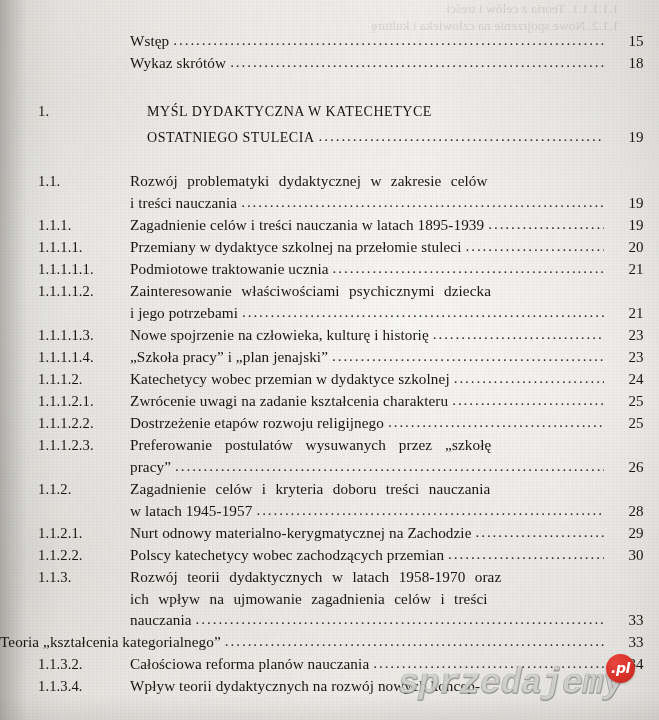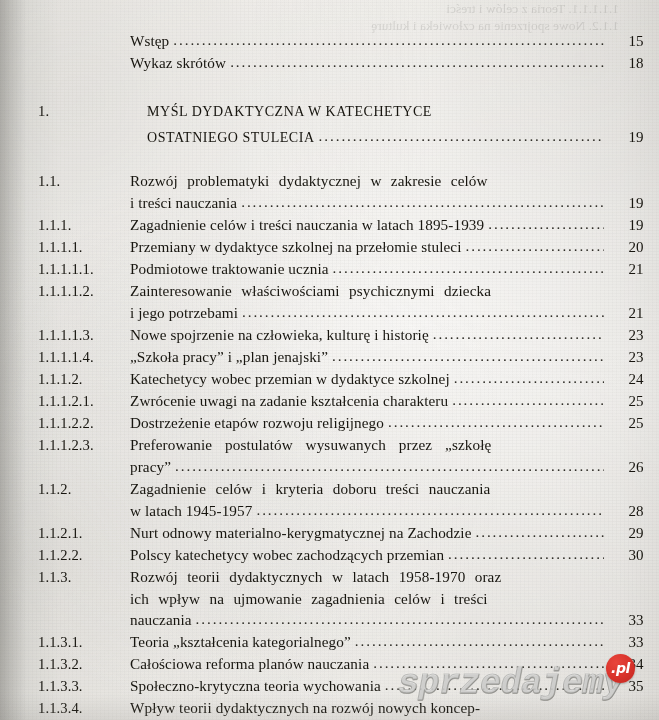--- a/index.html
+++ b/index.html
@@ -430,41 +430,32 @@
       </div>
       <div class="row cont">
         <div class="num"></div>
         <div class="body">
           <div class="label">nauczania</div>
           <div class="leader"></div>
           <div class="pg">33</div>
         </div>
       </div>
       <div class="row">
-        <div class="num">1.1.3.1.</div>
         <div class="body">
           <div class="label">Teoria „kształcenia kategorialnego”</div>
           <div class="leader"></div>
           <div class="pg">33</div>
         </div>
       </div>
       <div class="row">
         <div class="num">1.1.3.2.</div>
         <div class="body">
           <div class="label">Całościowa reforma planów nauczania</div>
           <div class="leader"></div>
           <div class="pg">34</div>
-        </div>
-      </div>
-      <div class="row">
-        <div class="num">1.1.3.3.</div>
-        <div class="body">
-          <div class="label">Społeczno-krytyczna teoria wychowania</div>
-          <div class="leader"></div>
-          <div class="pg">35</div>
         </div>
       </div>
       <div class="row">
         <div class="num">1.1.3.4.</div>
         <div class="body">
           <div class="label">Wpływ teorii dydaktycznych na rozwój nowych koncep-</div>
           <div class="leader none"></div>
           <div class="pg"></div>
         </div>
       </div>

